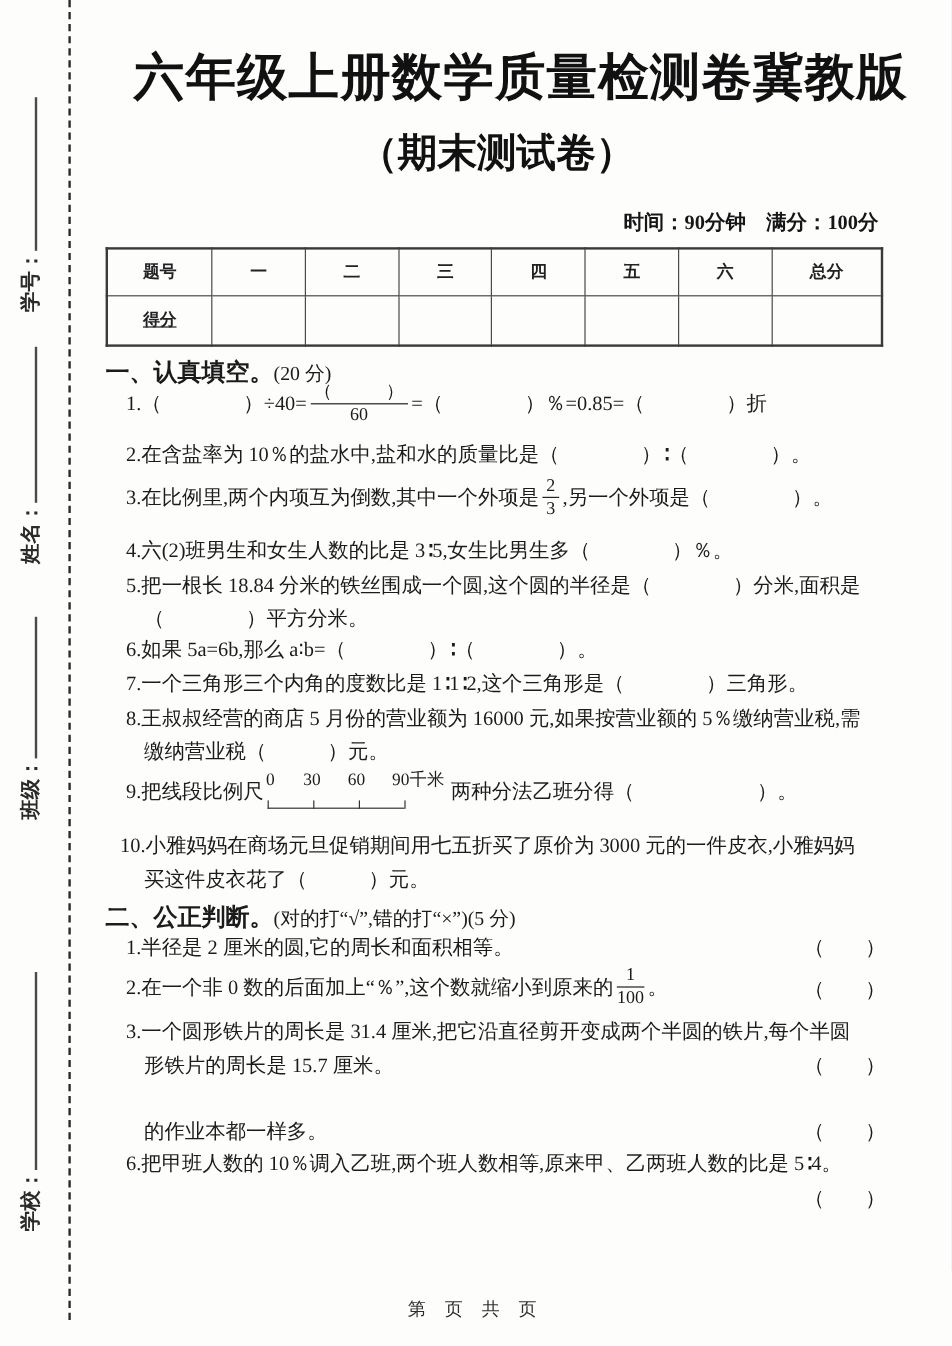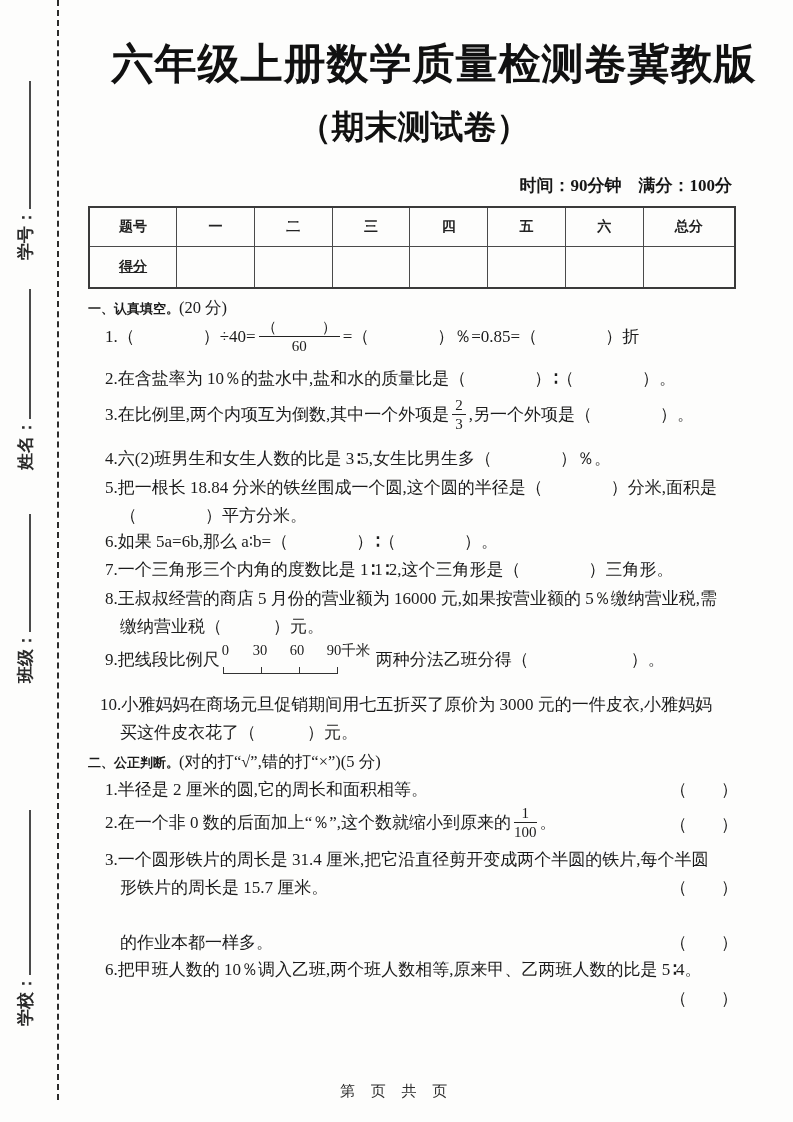--- a/index.html
+++ b/index.html
@@ -32,21 +32,21 @@
   .score-table{
     position:absolute;top:206px;left:0;border-collapse:collapse;width:648px;
     font-size:14px;font-weight:bold;color:#222;
   }
   .score-table th,.score-table td{border:1.6px solid #4a4a4a;text-align:center;padding:0;}
   .score-table{border:2.5px solid #3a3a3a;}
   .score-table tr:nth-child(1) th{height:38px;}
   .score-table tr:nth-child(2) td{height:40px;text-decoration:underline;}
   
   .sh{position:absolute;left:0;font-size:17.5px;white-space:nowrap;}
-  .sh b{font-weight:bold;font-size:13px;}
+  .sh b{font-weight:bold;font-size:20px;}
   .sh .rest{font-weight:normal;font-size:16.5px;}
   .q{position:absolute;font-size:17px;line-height:22px;white-space:nowrap;color:#1b1b1b;width:652px;}
   .q.ind{left:17px;width:635px;}
   .q.ind2{left:32px;width:620px;}
   .fx{display:flex;align-items:center;}
   .frac{display:inline-block;text-align:center;vertical-align:middle;margin:0 3px;}
   .frac .fn{display:block;border-bottom:1.5px solid #222;font-size:15px;line-height:18px;padding:0 3px;}
   .frac .fd{display:block;font-size:15px;line-height:18px;}
   .rb{position:absolute;right:2px;top:auto;}
   

